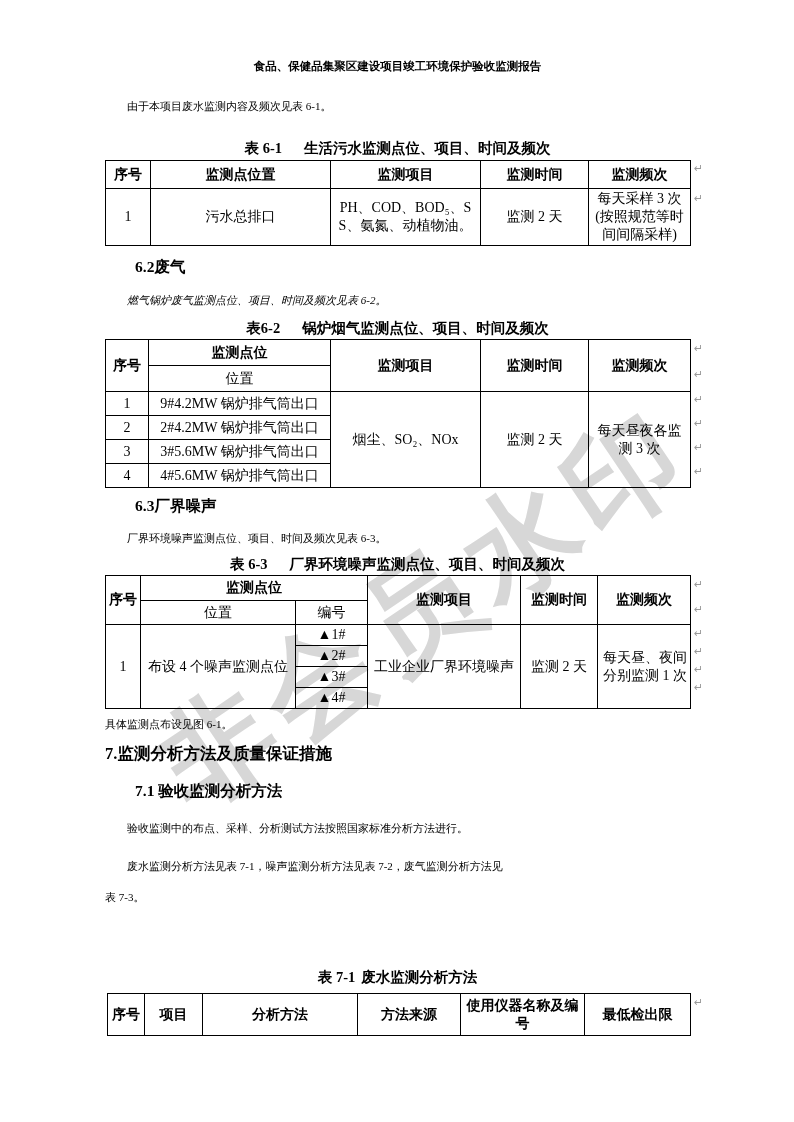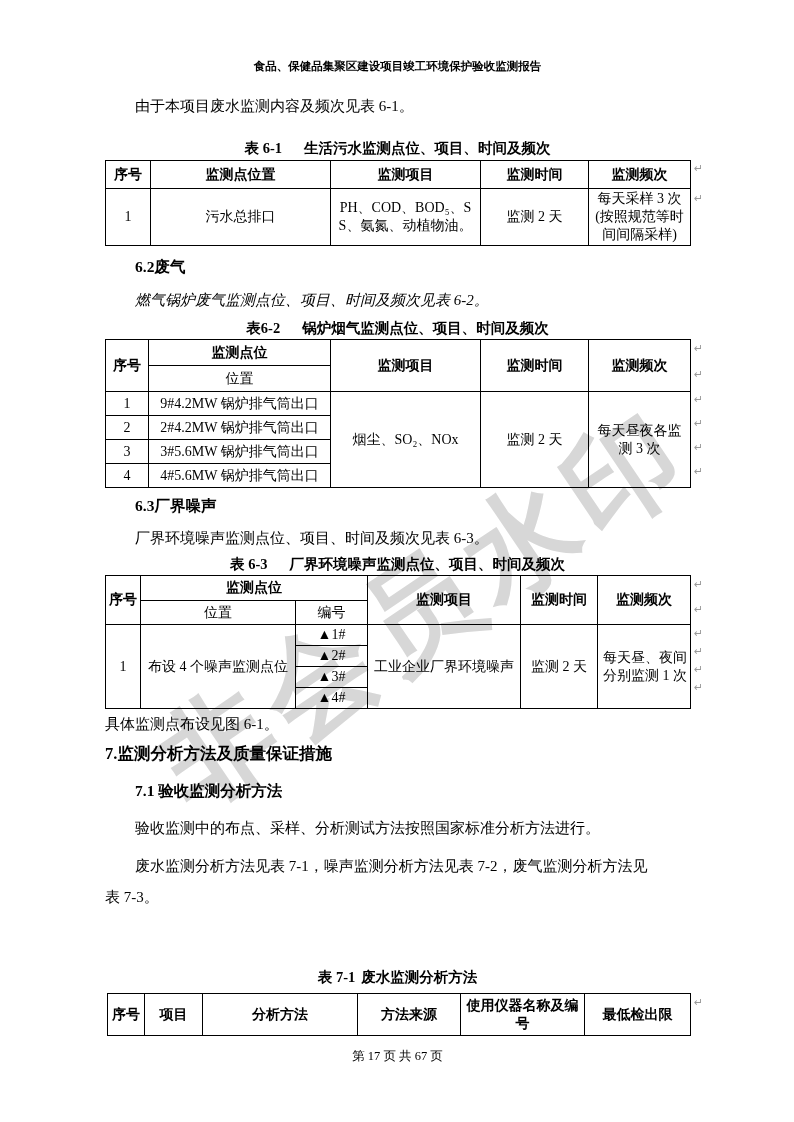--- a/index.html
+++ b/index.html
@@ -14,21 +14,21 @@
     font-family:"Liberation Sans","DejaVu Sans",sans-serif;
     font-weight:700;font-size:112px;letter-spacing:10px;
     color:#d7d7d7;white-space:nowrap;user-select:none;
   }
   .content{position:relative;z-index:1;margin-left:105px;width:585px;}
   .running-header{
     margin-top:58px;text-align:center;font-weight:700;
     font-size:11.5px;line-height:16px;
   }
   p{margin:0;}
-  .body-text{font-size:15px;line-height:21px;}
+  .body-text{font-size:11px;line-height:21px;}
   .indent{text-indent:2em;}
   .caption{
     text-align:center;font-weight:700;font-size:14.5px;line-height:18px;
   }
   .cap-label{margin-right:22px;}
   .cap-label-sm{margin-right:6px;}
   .h-sub{margin:0 0 0 30px;font-weight:700;font-size:15.5px;line-height:21px;}
   .h-main{margin:0;font-weight:700;font-size:16.5px;line-height:22px;}
   .twrap{position:relative;}
   table.doc{
@@ -237,16 +237,15 @@
           <td class="th">分析方法</td>
           <td class="th">方法来源</td>
           <td class="th">使用仪器名称及编号</td>
           <td class="th">最低检出限</td>
         </tr>
       </tbody>
         </table>
       <span class="pmark" style="top:4px">↵</span>
     </div>
 
-    <div class="footer">第 17 页 共 67 页</div>
 
   </div>
 </div>
 
 </body></html>

